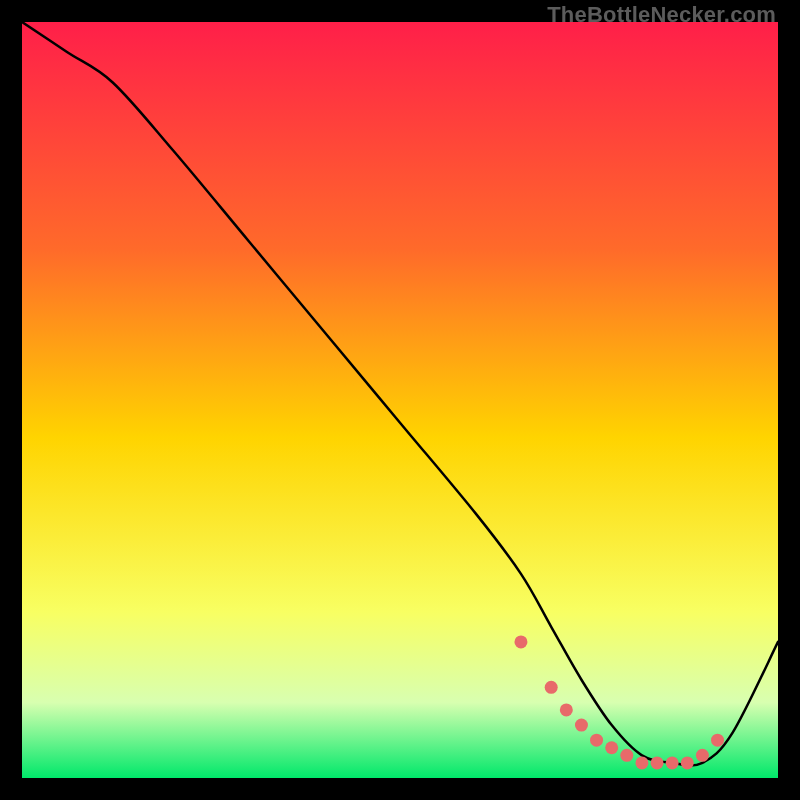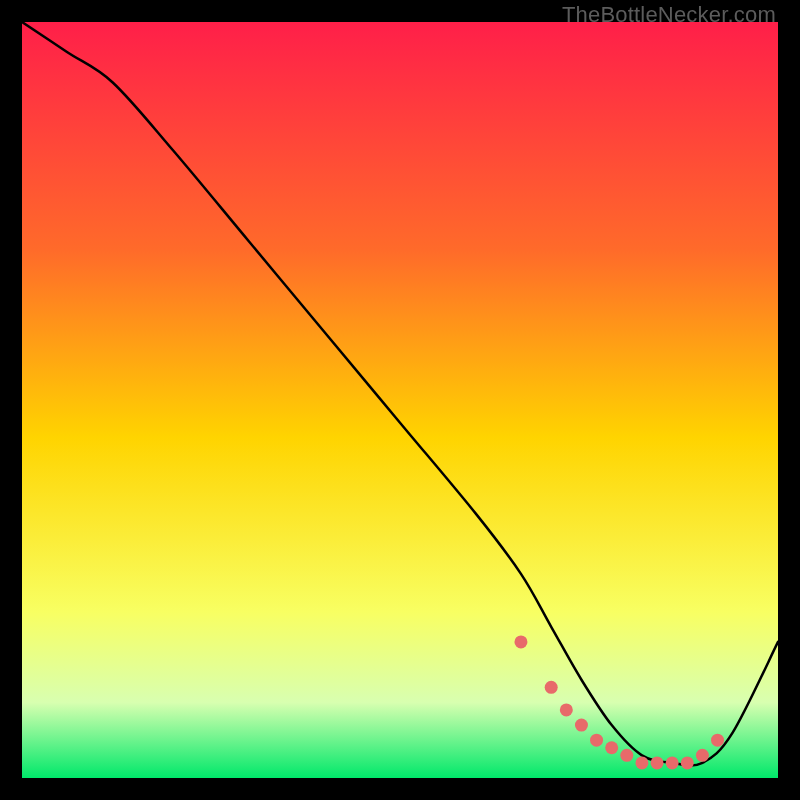--- a/index.html
+++ b/index.html
@@ -25,21 +25,21 @@
     top: 0;
     width: 756px;
     height: 756px;
   }
   .watermark {
     position: absolute;
     top: 2px;
     right: 24px;
     color: #5c5c5c;
     font-size: 22px;
-    font-weight: 400;
+    font-weight: 700;
     letter-spacing: 0.2px;
   }
 </style>
 </head>
 <body>
 
 <div class="watermark">TheBottleNecker.com</div>
 
 <div class="frame">
   <svg class="plot" viewBox="0 0 756 756" preserveAspectRatio="none">

